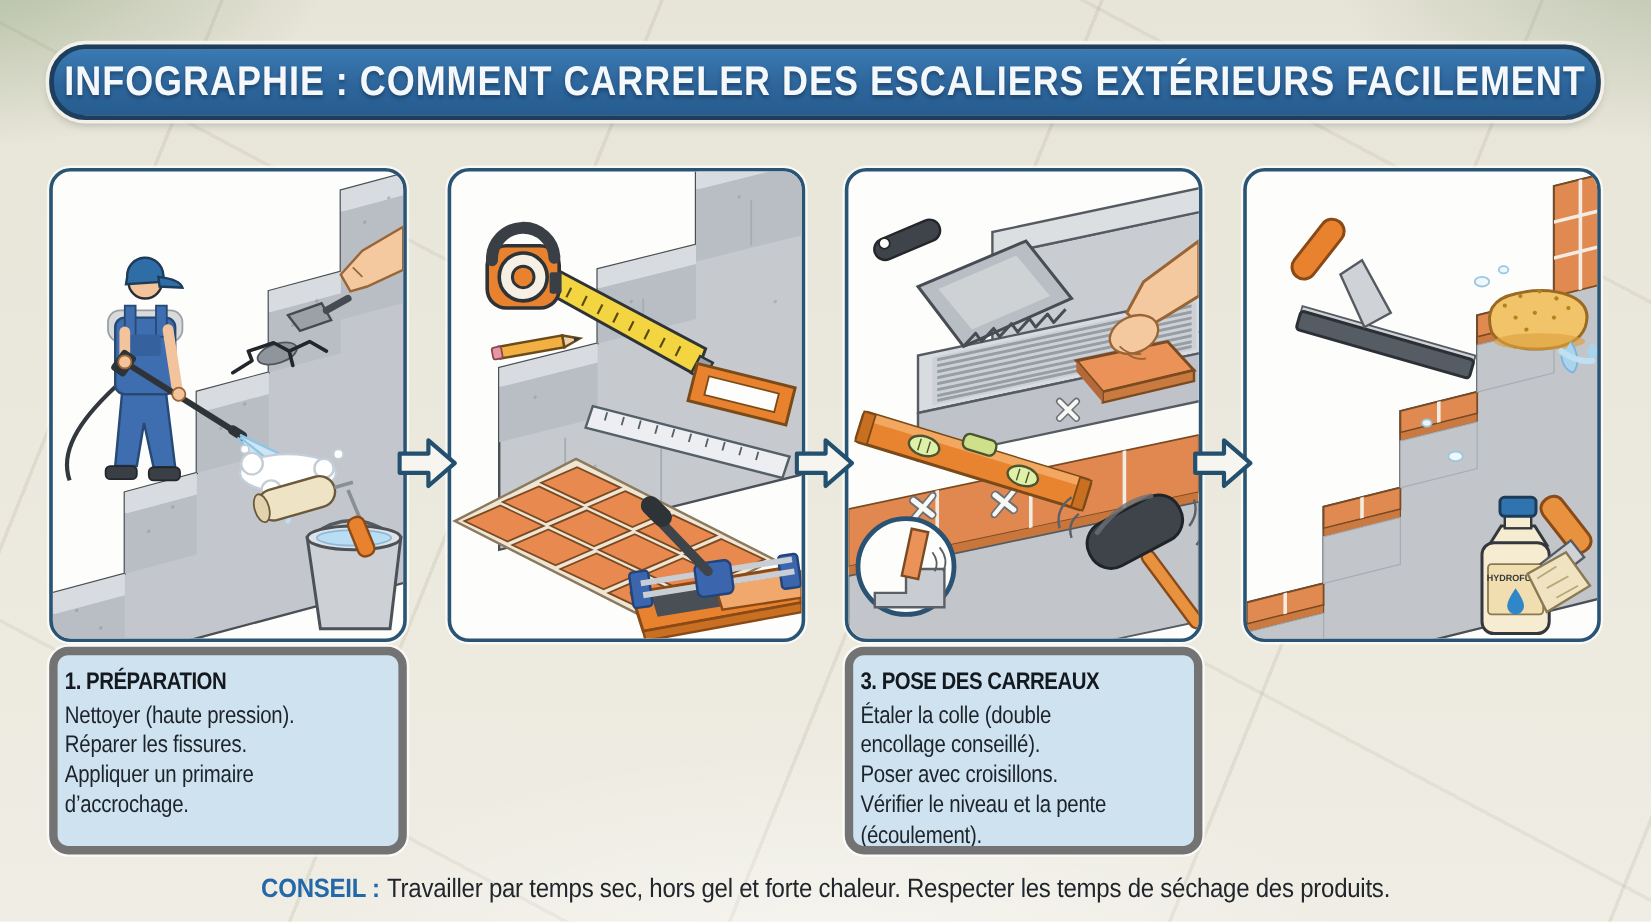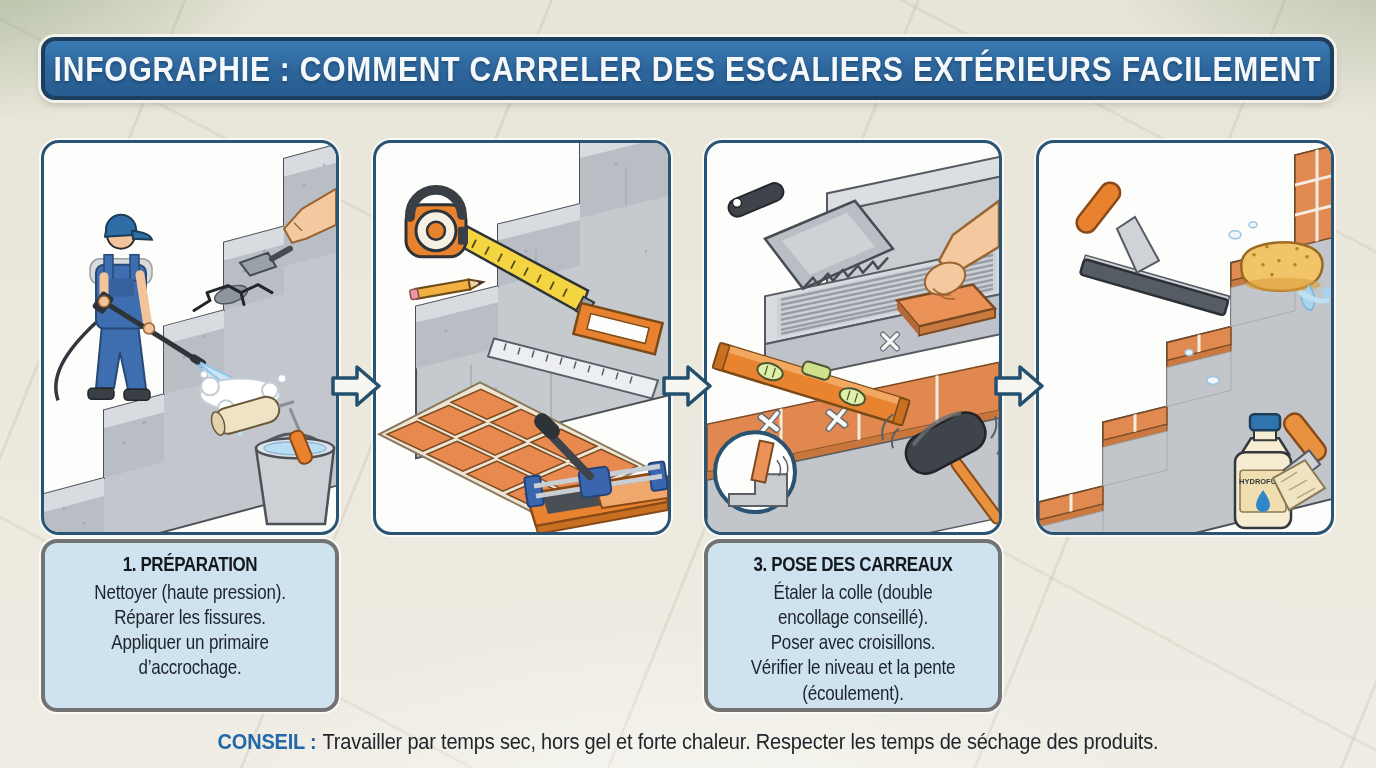--- a/index.html
+++ b/index.html
@@ -10,42 +10,42 @@
       radial-gradient(500px 260px at -3% -6%, rgba(120,148,104,.55), rgba(120,148,104,0) 65%),
       radial-gradient(460px 240px at 102% -5%, rgba(125,150,112,.42), rgba(125,150,112,0) 65%),
       radial-gradient(700px 340px at 50% 112%, rgba(255,255,255,.55), rgba(255,255,255,0) 70%),
       repeating-linear-gradient(112deg, rgba(155,145,125,0) 0 170px, rgba(155,145,125,.16) 170px 173px, rgba(155,145,125,0) 173px 340px),
       repeating-linear-gradient(28deg, rgba(155,145,125,0) 0 220px, rgba(155,145,125,.13) 220px 223px, rgba(155,145,125,0) 223px 440px),
       linear-gradient(180deg,#e7e4d8,#eceade 60%,#efede4);
   }
   .banner{
     position:absolute;left:41px;top:37px;width:1293px;height:63px;box-sizing:border-box;
     background:linear-gradient(180deg,#3a7ab2 0%,#2d659b 55%,#275d90 100%);
-    border:4px solid #1d3f5d;border-radius:14px;
+    border:4px solid #1d3f5d;border-radius:30px;
     box-shadow:0 0 0 3px rgba(250,248,242,.85),0 4px 8px rgba(0,0,0,.22);
     display:flex;align-items:center;justify-content:center;
   }
   .banner h1{
     margin:0;font-size:30px;font-weight:bold;color:#f4f8fb;letter-spacing:.8px;
     transform:scaleY(1.15);white-space:nowrap;
     text-shadow:0 2px 3px rgba(10,30,50,.4);
   }
   .panel{position:absolute;top:140px;width:298px;height:572px;}
   .p1{left:41px}.p2{left:373px}.p3{left:704px}.p4{left:1036px}
   .illus{
     position:absolute;top:0;left:0;right:0;height:395px;box-sizing:border-box;
     background:#fdfdfc;border:3px solid #2a5474;border-radius:18px;overflow:hidden;
     box-shadow:0 0 0 2px rgba(255,255,255,.7);
   }
   .illus svg{display:block;width:100%;height:100%;}
   .textbox{
     position:absolute;top:399px;left:0;right:0;bottom:0;box-sizing:border-box;
-    background:#cfe2ef;border:4px solid #737373;border-radius:16px;
+    background:#cfe2ef;border:7px solid #737373;border-radius:16px;
     box-shadow:0 0 0 2px rgba(255,255,255,.7);
-    padding:9px 6px 0 6px;text-align:center;overflow:hidden;
+    padding:9px 6px 0 6px;overflow:hidden;
   }
   .tb-inner{transform:scaleY(1.18);transform-origin:50% 0;}
   .tb-inner h2{margin:0;font-size:17px;font-weight:bold;letter-spacing:-.4px;color:#14191f;line-height:1.25;}
   .tb-inner p{margin:3px 0 0 0;font-size:17px;letter-spacing:-.2px;color:#1d232a;line-height:1.24;white-space:pre-line;}
   .arrow{position:absolute;top:363px;width:50px;height:46px;z-index:5;}
   .a1{left:331px}.a2{left:662px}.a3{left:994px}
   .conseil{
     position:absolute;top:729px;left:0;width:100%;text-align:center;
     font-size:20px;letter-spacing:-.2px;color:#20262c;
     transform:scaleY(1.1);transform-origin:top center;

